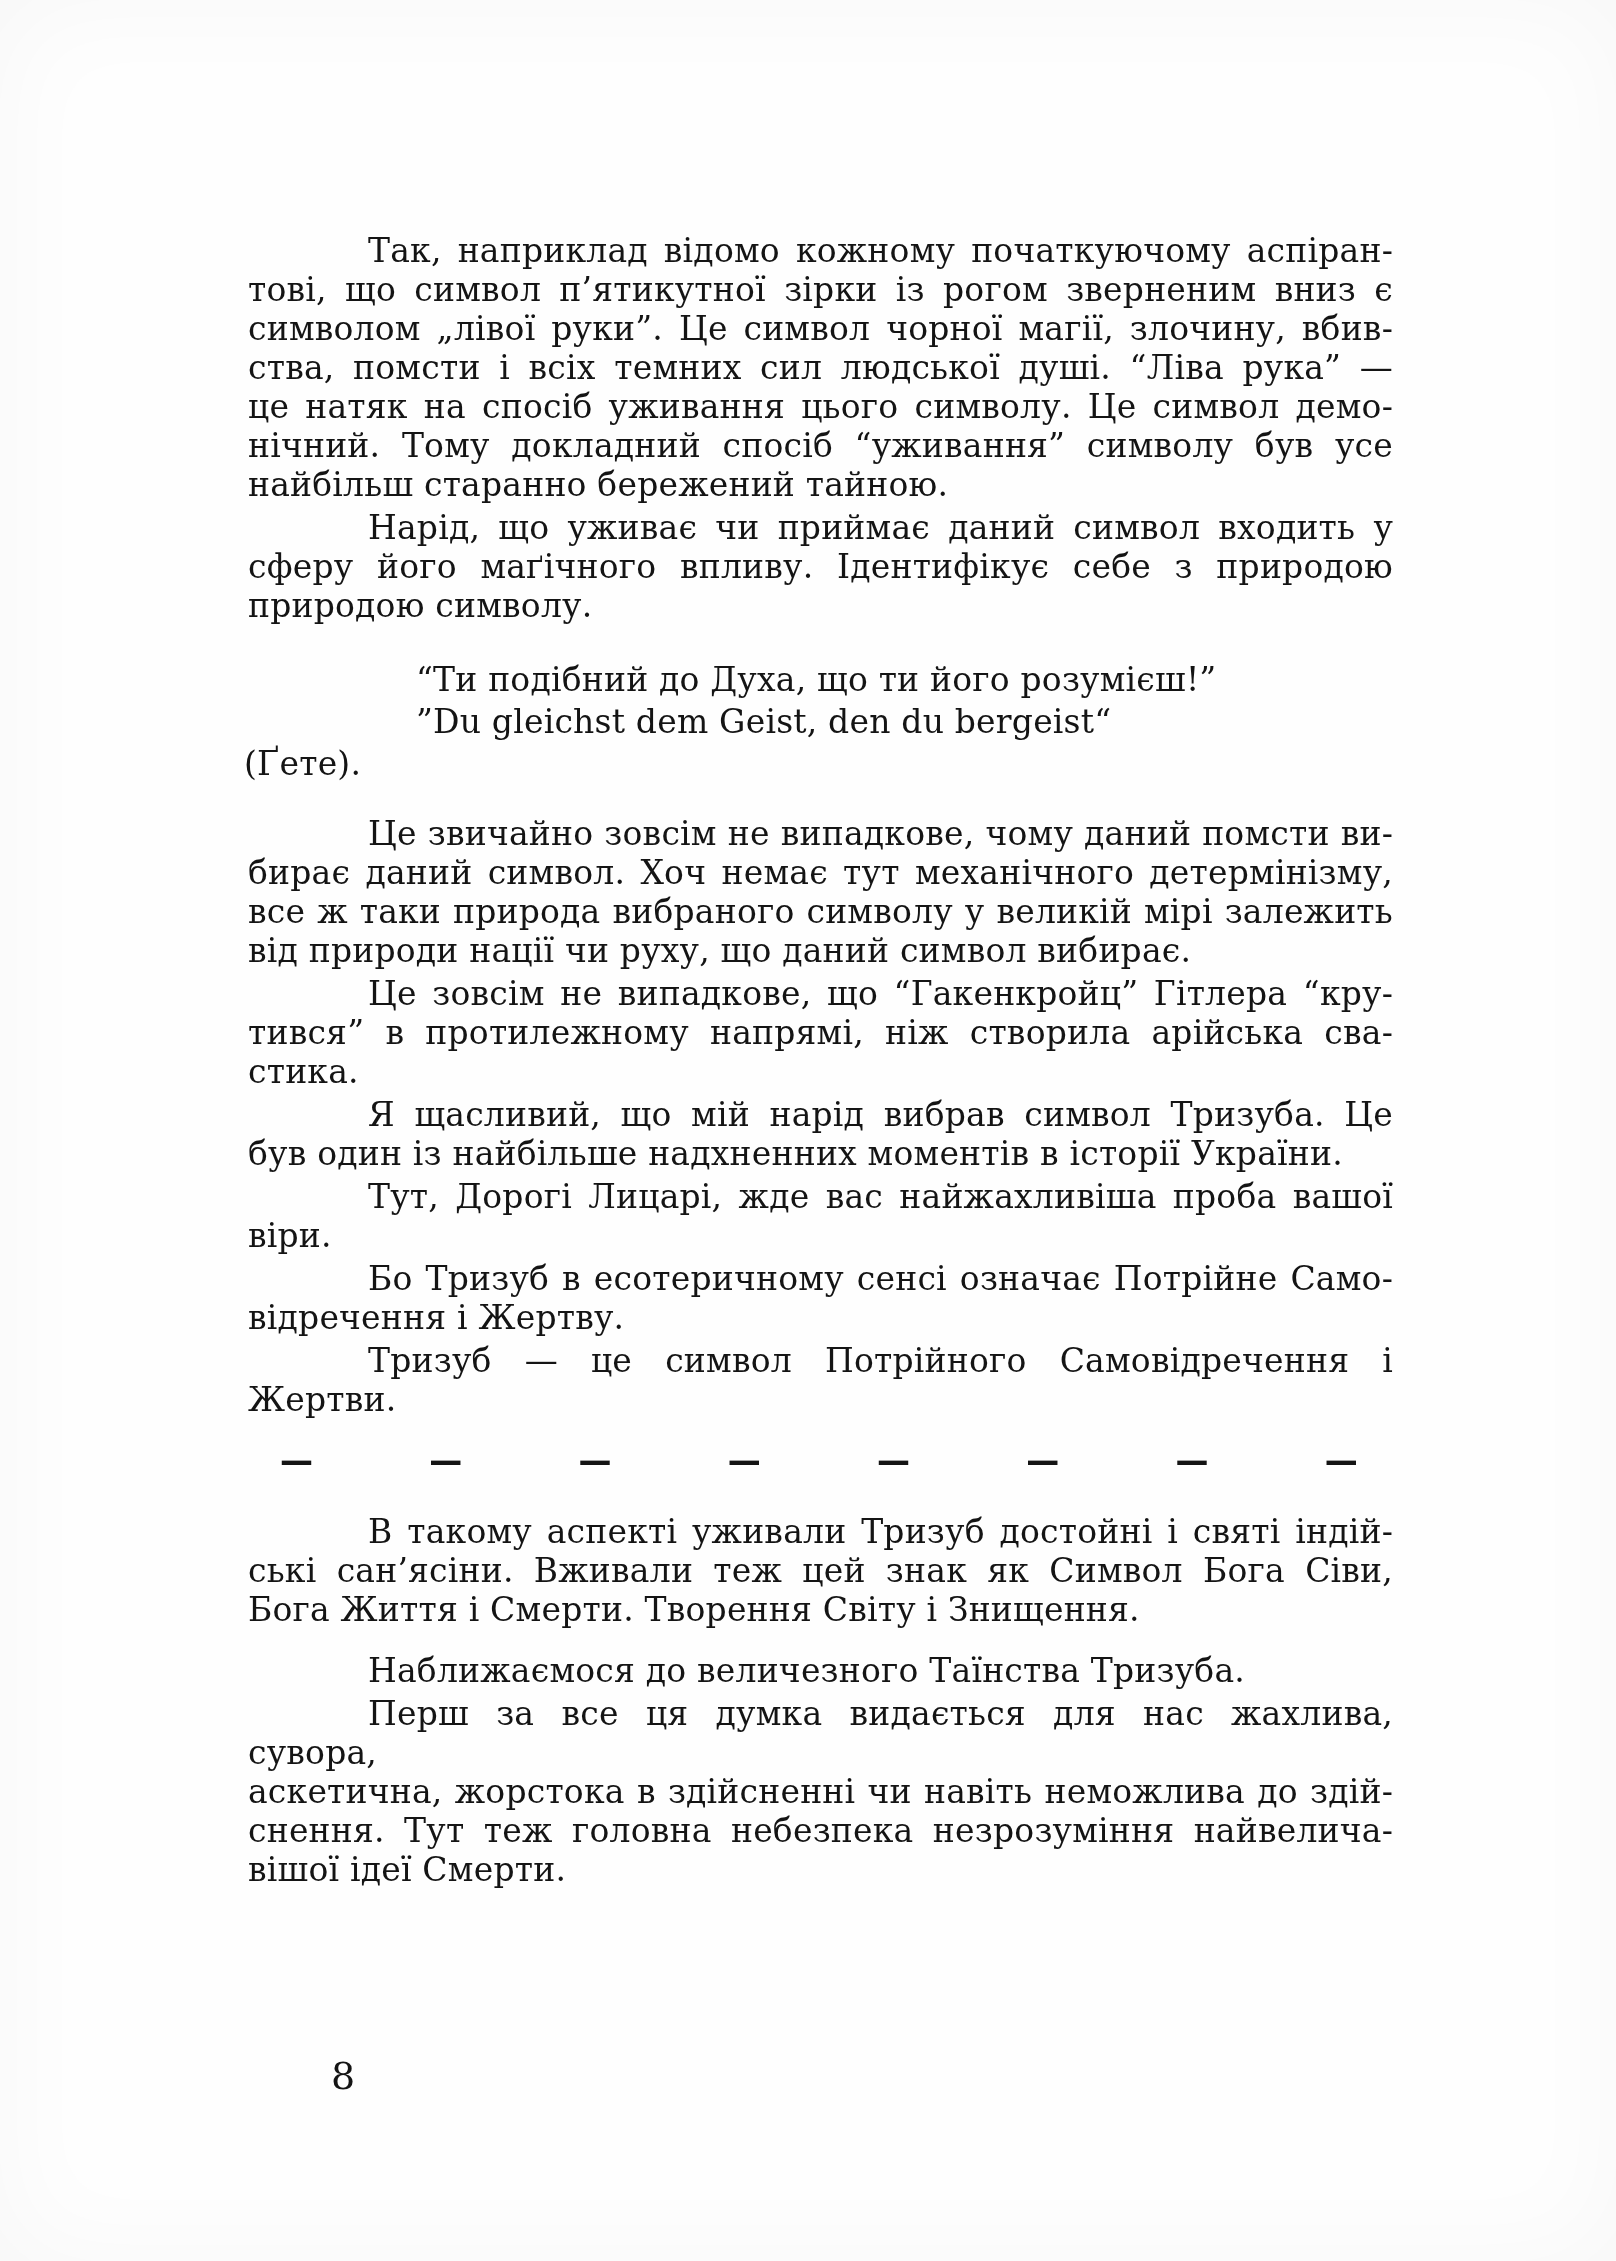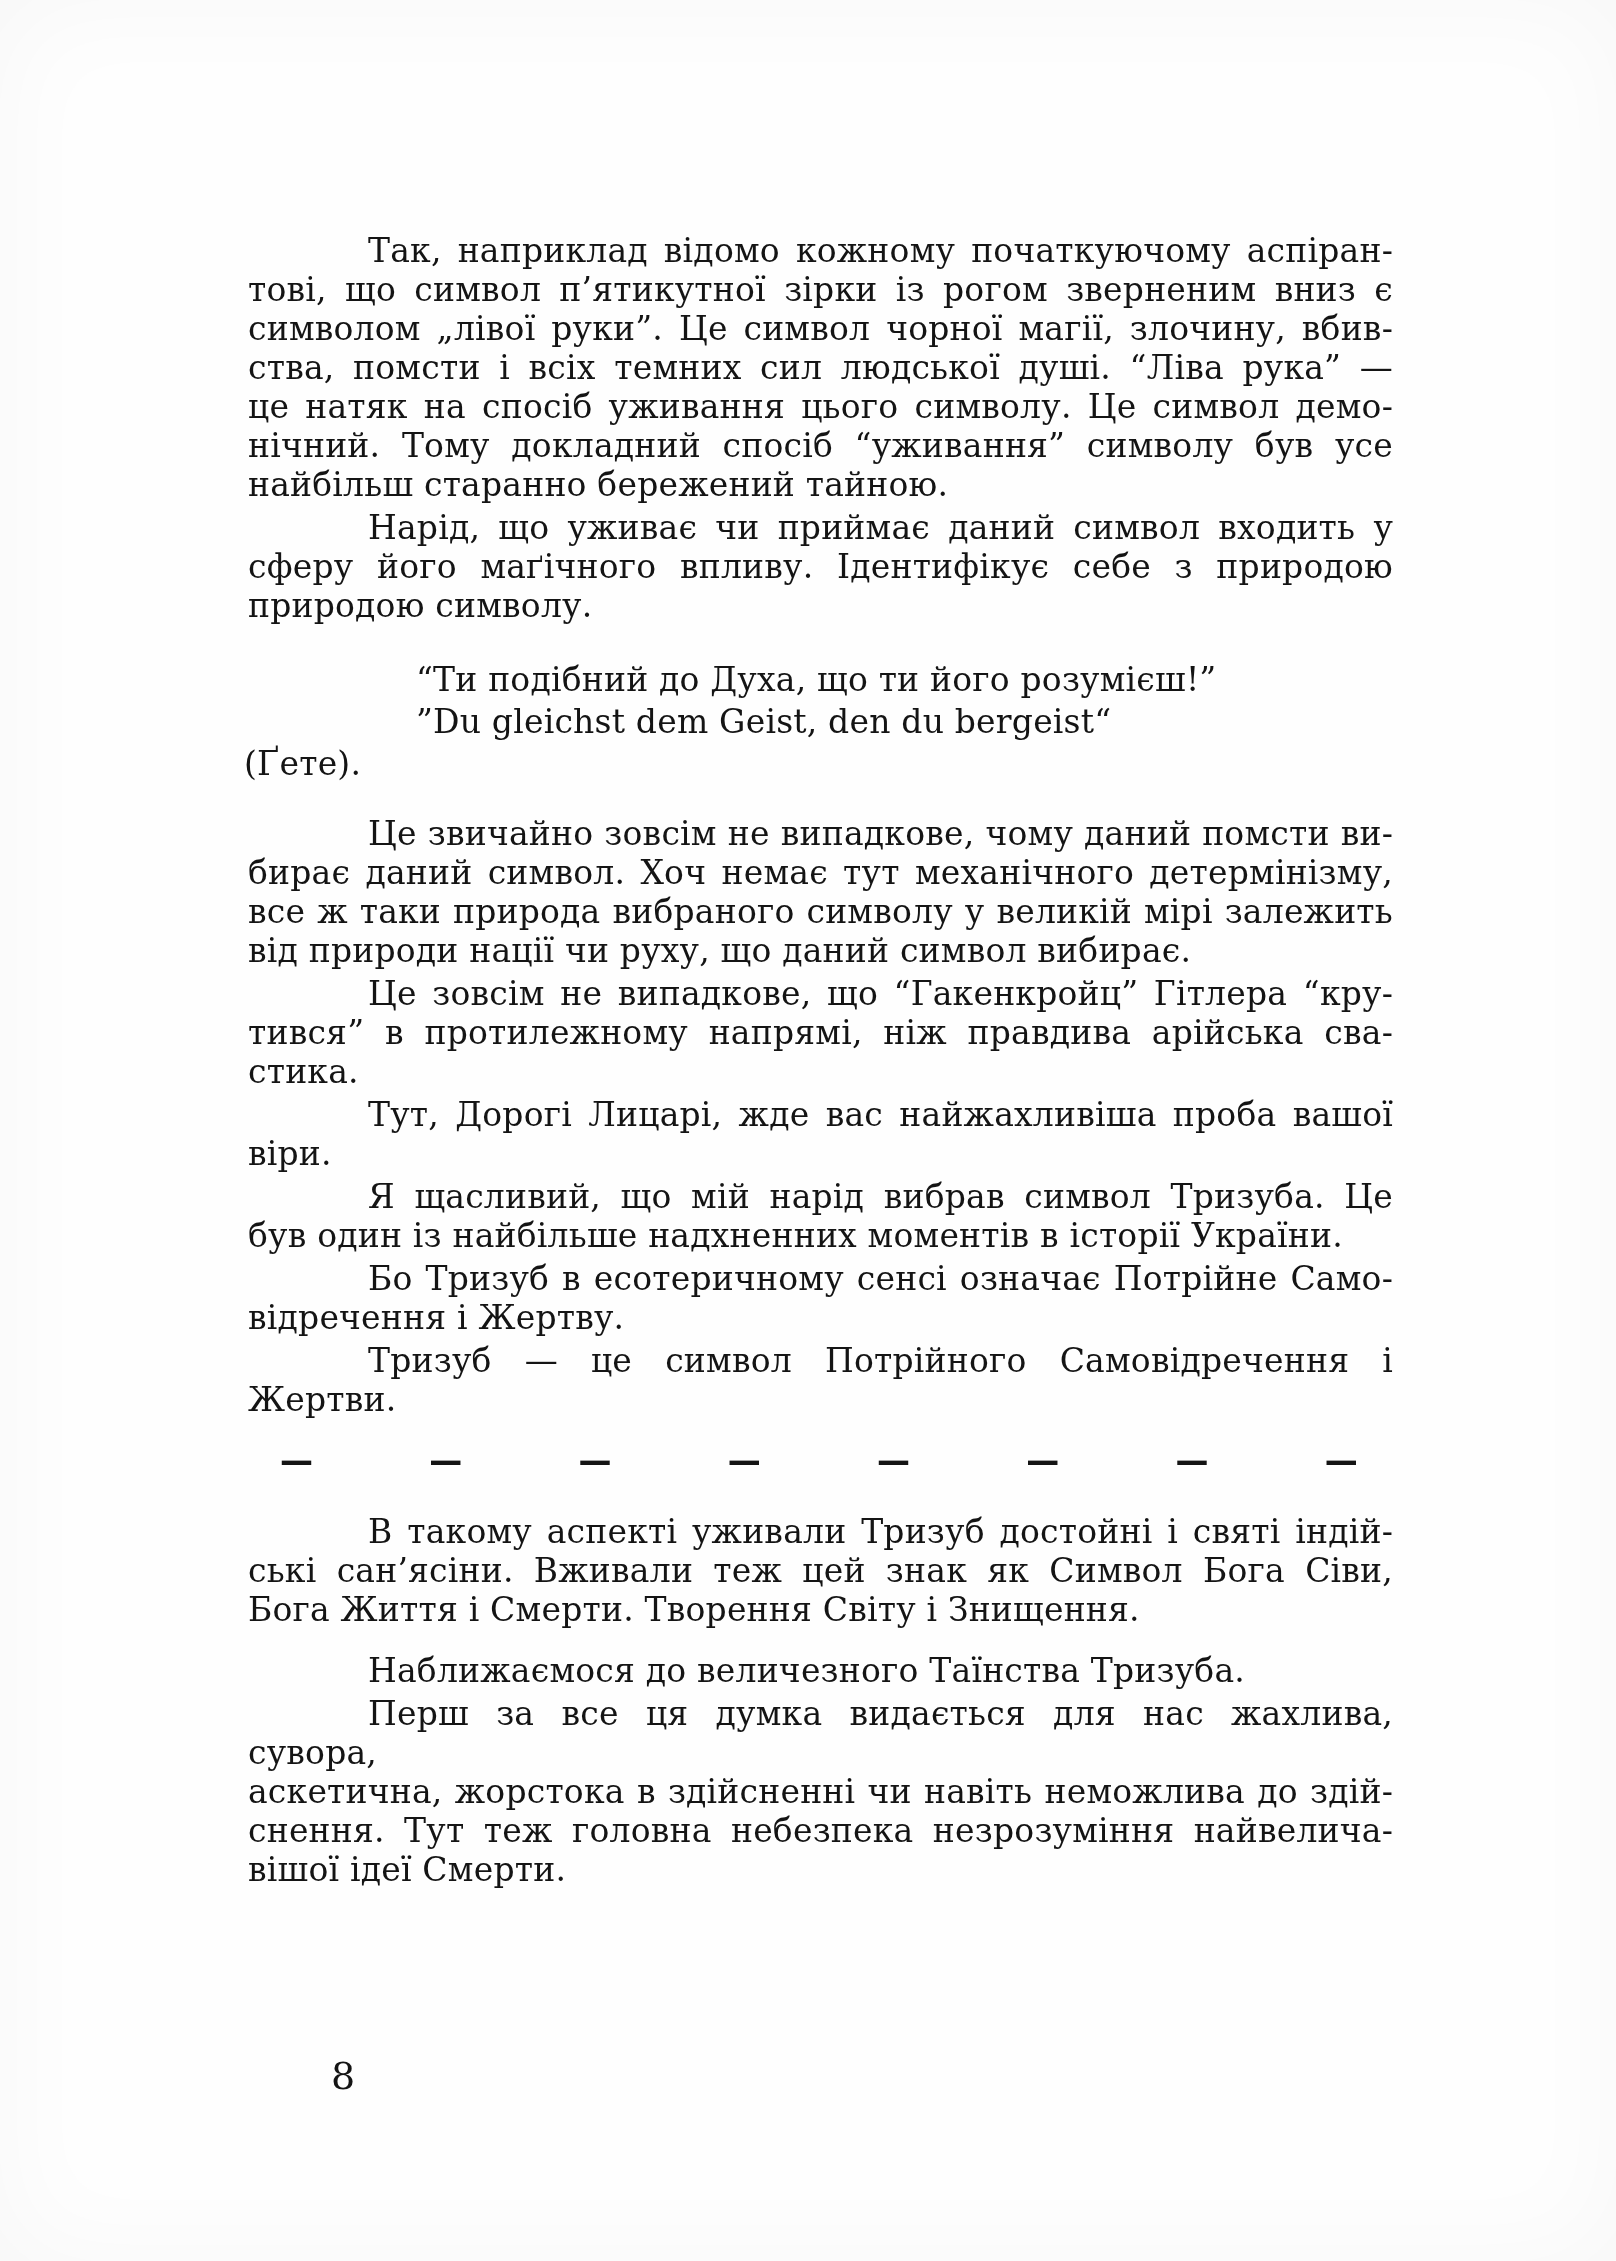--- a/index.html
+++ b/index.html
@@ -96,30 +96,30 @@
         <div class="quote-attribution">(Ґете).</div>
       </div>
       <div class="para block-3">
         <div class="line first-line">Це звичайно зовсім не випадкове, чому даний помсти ви-</div>
         <div class="line">бирає даний символ. Хоч немає тут механічного детермінізму,</div>
         <div class="line">все ж таки природа вибраного символу у великій мірі залежить</div>
         <div class="line para-last">від природи нації чи руху, що даний символ вибирає.</div>
       </div>
       <div class="para block-4">
         <div class="line first-line">Це зовсім не випадкове, що “Гакенкройц” Гітлера “кру-</div>
-        <div class="line">тився” в протилежному напрямі, ніж правдива арійська сва-</div>
+        <div class="line">тився” в протилежному напрямі, ніж створила арійська сва-</div>
         <div class="line para-last">стика.</div>
+      </div>
+      <div class="para block-5">
+        <div class="line first-line">Я щасливий, що мій нарід вибрав символ Тризуба. Це</div>
+        <div class="line para-last">був один із найбільше надхненних моментів в історії України.</div>
       </div>
       <div class="para block-6">
         <div class="line first-line">Тут, Дорогі Лицарі, жде вас найжахливіша проба вашої</div>
         <div class="line para-last">віри.</div>
-      </div>
-      <div class="para block-5">
-        <div class="line first-line">Я щасливий, що мій нарід вибрав символ Тризуба. Це</div>
-        <div class="line para-last">був один із найбільше надхненних моментів в історії України.</div>
       </div>
       <div class="para block-7">
         <div class="line first-line">Бо Тризуб в есотеричному сенсі означає Потрійне Само-</div>
         <div class="line para-last">відречення і Жертву.</div>
       </div>
       <div class="para block-8">
         <div class="line first-line">Тризуб — це символ Потрійного Самовідречення і</div>
         <div class="line para-last">Жертви.</div>
       </div>
       <div class="divider block-9">

